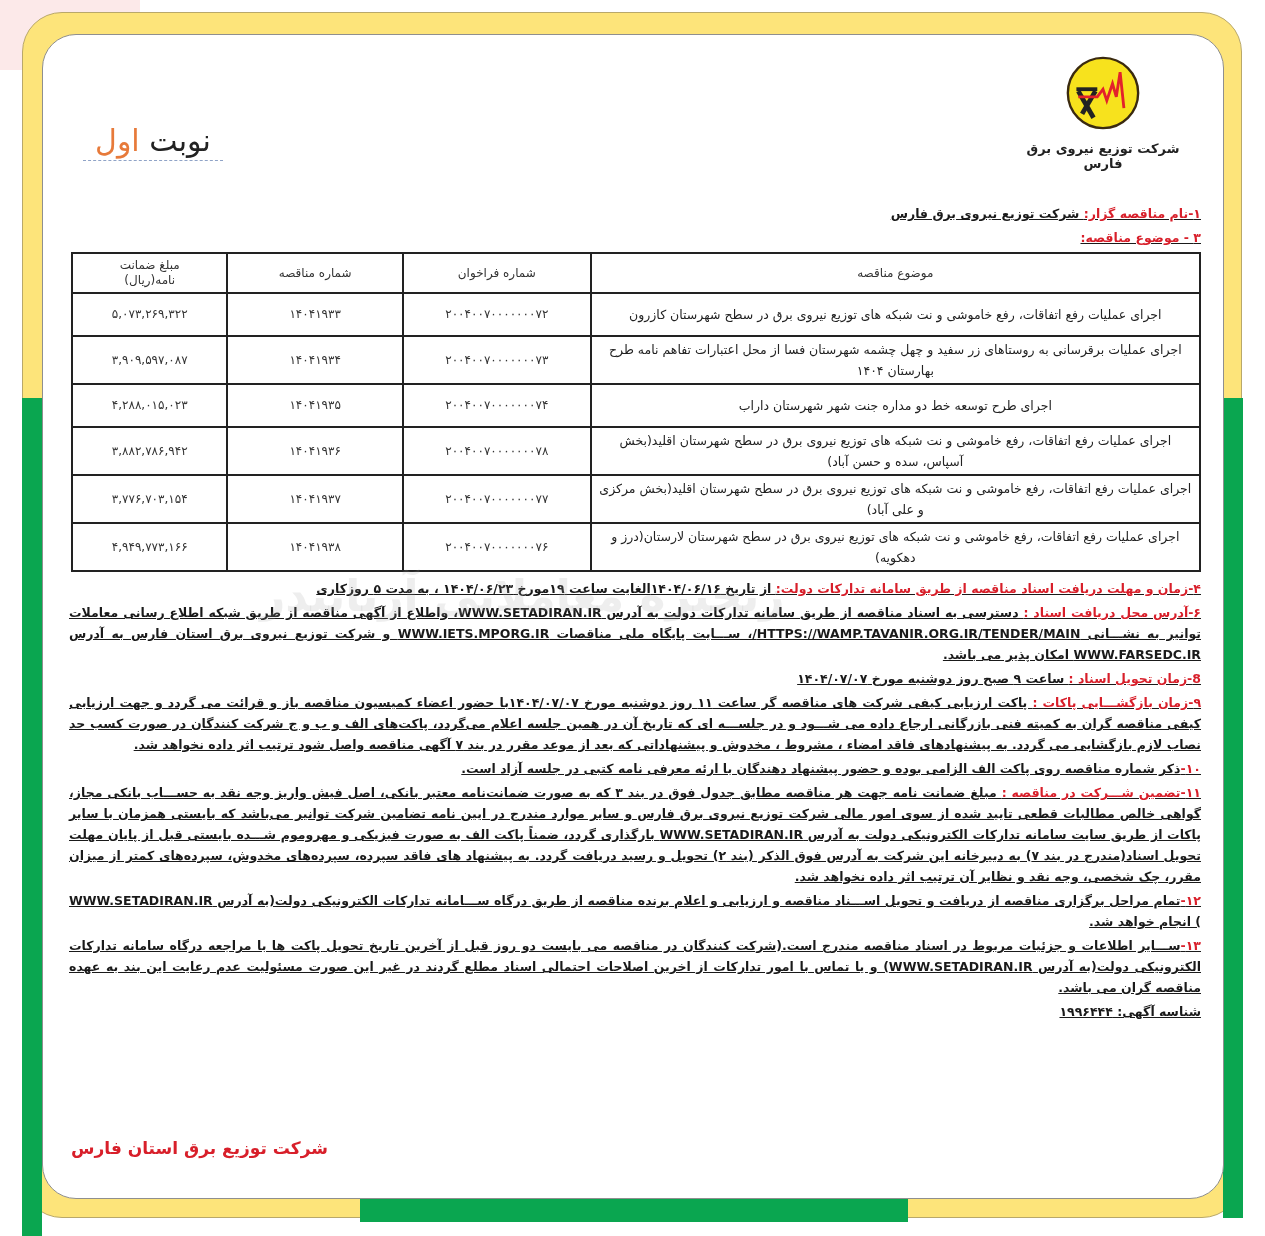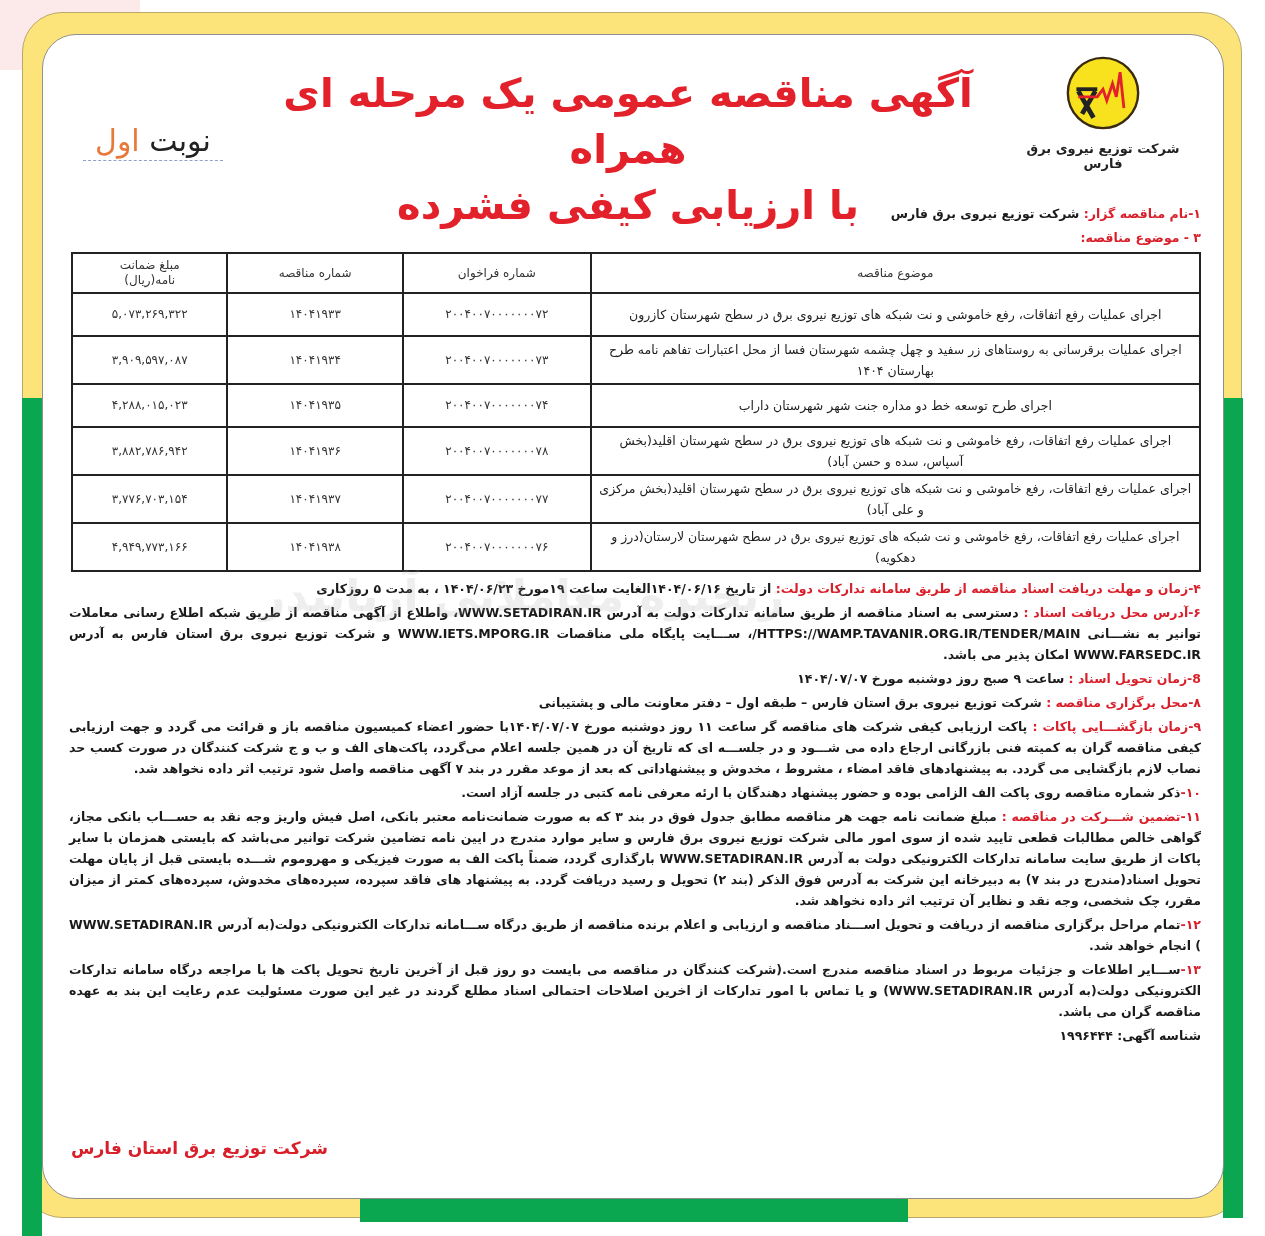--- a/index.html
+++ b/index.html
@@ -56,21 +56,21 @@
   .brand-text { font-size: 30px; font-weight: normal; }
   .brand-a { color: #222; }
   .brand-b { color: #e77a3a; }
   .brand-line { border-top: 1.5px dashed #8fa3c7; margin: 2px 10px 0 10px; }
 
   .content {
     position: absolute; top: 168px; left: 26px; right: 22px;
     font-size: 12.5px; line-height: 21px; font-weight: bold; text-align: justify;
   }
   .label { color: #d81f2a; }
-  .para { margin: 0 0 3px 0; }
+  .para { margin: 0 0 3px 0; text-decoration: underline; }
 
   table.tenders {
     width: 1130px; border-collapse: collapse; margin: 4px 0 6px 0;
     font-weight: normal; font-size: 12.5px; direction: rtl;
   }
   table.tenders th, table.tenders td {
     border: 2px solid #222; text-align: center; vertical-align: middle; padding: 2px 6px;
   }
   table.tenders th { font-weight: normal; height: 34px; font-size: 12px; line-height: 15px; color: #333; }
   table.tenders td { height: 37px; color: #222; }
@@ -104,24 +104,20 @@
       <svg class="logo" viewBox="0 0 80 80">
         <circle cx="40" cy="40" r="37" fill="#f7e21d" stroke="#3a2a10" stroke-width="2.5"></circle>
         <line x1="12" y1="36" x2="34" y2="36" stroke="#222" stroke-width="4"></line>
         <line x1="14" y1="38" x2="30" y2="66" stroke="#222" stroke-width="5"></line>
         <line x1="32" y1="38" x2="18" y2="62" stroke="#222" stroke-width="5"></line>
         <polyline points="14,44 34,44 40,36 44,48 50,30 54,44 58,18 62,56" fill="none" stroke="#e3212b" stroke-width="3"></polyline>
       </svg>
       <div class="company-caption">شرکت توزیع نیروی برق فارس</div>
     </div>
 
-    <div class="title">
-      <div>آگهی مناقصه عمومی یک مرحله ای همراه</div>
-      <div>با ارزیابی کیفی فشرده</div>
-    </div>
 
     <div class="brand">
       <div class="brand-text">
         <span class="brand-a">نوبت</span>
         <span class="brand-b">اول</span>
       </div>
       <div class="brand-line"></div>
     </div>
   </div>
 
@@ -177,21 +173,20 @@
           <td class="num">۲۰۰۴۰۰۷۰۰۰۰۰۰۰۷۶</td>
           <td class="num">۱۴۰۴۱۹۳۸</td>
           <td class="num">۴,۹۴۹,۷۷۳,۱۶۶</td>
         </tr>
       </tbody>
     </table>
 
     <p class="para"><span class="label">۴-زمان و مهلت دریافت اسناد مناقصه از طریق سامانه تدارکات دولت:</span><span> از تاریخ ۱۴۰۴/۰۶/۱۶الغایت ساعت ۱۹مورخ ۱۴۰۴/۰۶/۲۳ ، به مدت ۵ روزکاری</span></p>
     <p class="para"><span class="label">۶-آدرس محل دریافت اسناد :</span><span> دسترسی به اسناد مناقصه از طریق سامانه تدارکات دولت به آدرس WWW.SETADIRAN.IR، واطلاع از آگهی مناقصه از طریق شبکه اطلاع رسانی معاملات توانیر به نشـــانی HTTPS://WAMP.TAVANIR.ORG.IR/TENDER/MAIN/، ســـایت پایگاه ملی مناقصات WWW.IETS.MPORG.IR و شرکت توزیع نیروی برق استان فارس به آدرس WWW.FARSEDC.IR امکان پذیر می باشد.</span></p>
     <p class="para"><span class="label">8-زمان تحویل اسناد :</span><span> ساعت ۹ صبح روز دوشنبه مورخ ۱۴۰۴/۰۷/۰۷</span></p>
-    <p class="para"><span class="label">۸-محل برگزاری مناقصه :</span><span> شرکت توزیع نیروی برق استان فارس – طبقه اول – دفتر معاونت مالی و پشتیبانی</span></p>
     <p class="para"><span class="label">۹-زمان بازگشـــایی پاکات :</span><span> پاکت ارزیابی کیفی شرکت های مناقصه گر ساعت ۱۱ روز دوشنبه مورخ ۱۴۰۴/۰۷/۰۷با حضور اعضاء کمیسیون مناقصه باز و قرائت می گردد و جهت ارزیابی کیفی مناقصه گران به کمیته فنی بازرگانی ارجاع داده می شـــود و در جلســـه ای که تاریخ آن در همین جلسه اعلام می‌گردد، پاکت‌های الف و ب و ج شرکت کنندگان در صورت کسب حد نصاب لازم بازگشایی می گردد. به پیشنهادهای فاقد امضاء ، مشروط ، مخدوش و پیشنهاداتی که بعد از موعد مقرر در بند ۷ آگهی مناقصه واصل شود ترتیب اثر داده نخواهد شد.</span></p>
     <p class="para"><span class="label">۱۰-</span><span>ذکر شماره مناقصه روی پاکت الف الزامی بوده و حضور پیشنهاد دهندگان با ارئه معرفی نامه کتبی در جلسه آزاد است.</span></p>
     <p class="para"><span class="label">۱۱-تضمین شـــرکت در مناقصه :</span><span> مبلغ ضمانت نامه جهت هر مناقصه مطابق جدول فوق در بند ۳ که به صورت ضمانت‌نامه معتبر بانکی، اصل فیش واریز وجه نقد به حســـاب بانکی مجاز، گواهی خالص مطالبات قطعی تایید شده از سوی امور مالی شرکت توزیع نیروی برق فارس و سایر موارد مندرج در ایین نامه تضامین شرکت توانیر می‌باشد که بایستی همزمان با سایر پاکات از طریق سایت سامانه تدارکات الکترونیکی دولت به آدرس WWW.SETADIRAN.IR بارگذاری گردد، ضمناً پاکت الف به صورت فیزیکی و مهروموم شـــده بایستی قبل از پایان مهلت تحویل اسناد(مندرج در بند ۷) به دبیرخانه این شرکت به آدرس فوق الذکر (بند ۲) تحویل و رسید دریافت گردد. به پیشنهاد های فاقد سپرده، سپرده‌های مخدوش، سپرده‌های کمتر از میزان مقرر، چک شخصی، وجه نقد و نظایر آن ترتیب اثر داده نخواهد شد.</span></p>
     <p class="para"><span class="label">۱۲-</span><span>تمام مراحل برگزاری مناقصه از دریافت و تحویل اســـناد مناقصه و ارزیابی و اعلام برنده مناقصه از طریق درگاه ســـامانه تدارکات الکترونیکی دولت(به آدرس WWW.SETADIRAN.IR ) انجام خواهد شد.</span></p>
     <p class="para"><span class="label">۱۳-</span><span>ســـایر اطلاعات و جزئیات مربوط در اسناد مناقصه مندرج است.(شرکت کنندگان در مناقصه می بایست دو روز قبل از آخرین تاریخ تحویل پاکت ها با مراجعه درگاه سامانه تدارکات الکترونیکی دولت(به آدرس WWW.SETADIRAN.IR) و یا تماس با امور تدارکات از اخرین اصلاحات احتمالی اسناد مطلع گردند در غیر این صورت مسئولیت عدم رعایت این بند به عهده مناقصه گران می باشد.</span></p>
     <p class="para">شناسه آگهی: ۱۹۹۶۴۴۴</p>
   </div>
 
   <div class="footer-sign">شرکت توزیع برق استان فارس</div>
 </div>

